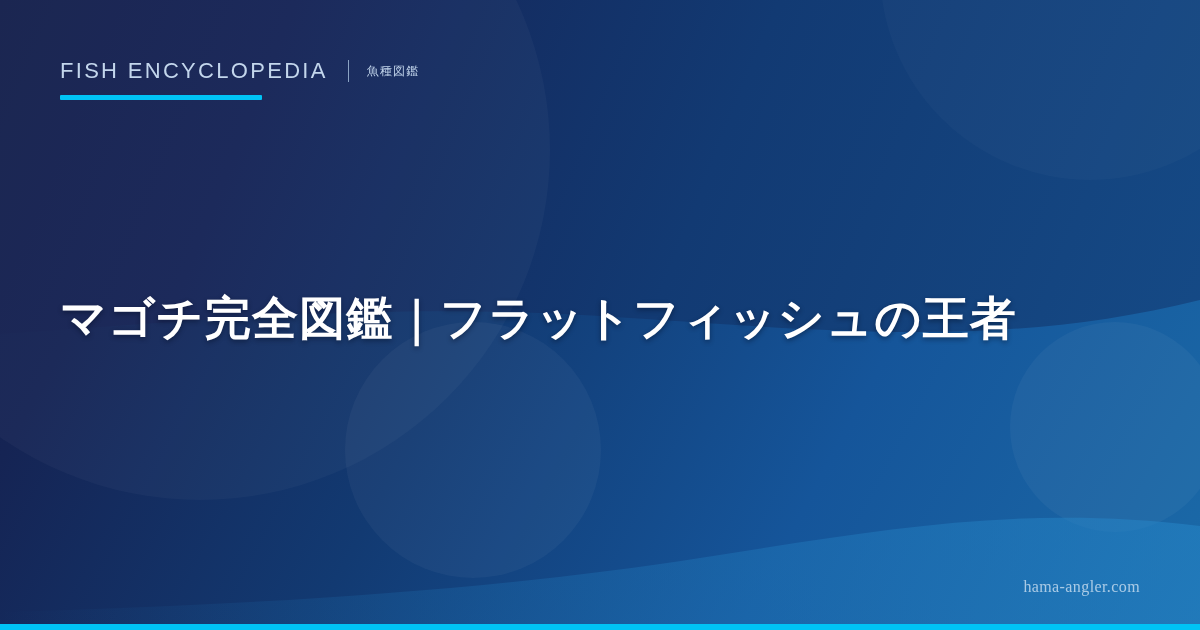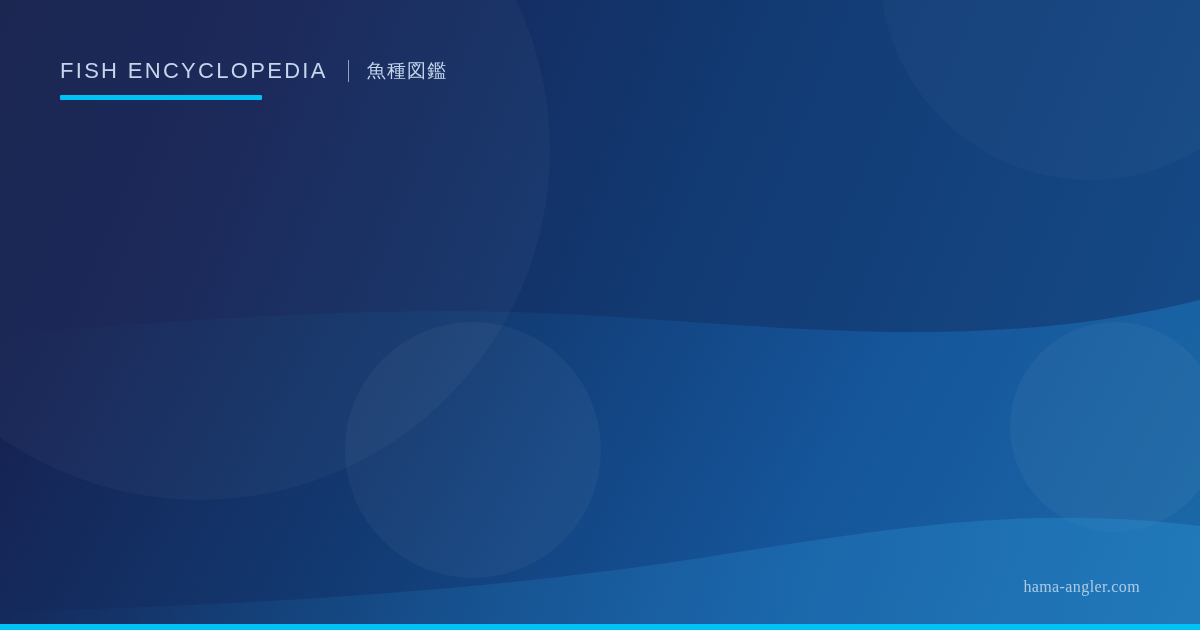--- a/index.html
+++ b/index.html
@@ -104,21 +104,21 @@
   }
   .eyebrow-sep {
     display: inline-block;
     width: 1px;
     height: 22px;
     background: #9fb9d6;
     margin: 0 18px 0 20px;
     opacity: 0.85;
   }
   .eyebrow-ja {
-    font-size: 19px;
+    font-size: 12px;
     letter-spacing: 1.2px;
     color: #c3d6ec;
     font-weight: 400;
   }
 
   .accent-bar {
     position: absolute;
     left: 60px;
     top: 95px;
     width: 202px;
@@ -177,18 +177,19 @@
   <div class="content">
 
     <div class="eyebrow">
       <span class="eyebrow-en">FISH ENCYCLOPEDIA</span>
       <span class="eyebrow-sep"></span>
       <span class="eyebrow-ja">魚種図鑑</span>
     </div>
 
     <div class="accent-bar"></div>
 
+    <h1 class="title">マゴチ完全図鑑｜フラットフィッシュの王者</h1>
 
     <div class="site-url">hama-angler.com</div>
 
     <div class="bottom-bar"></div>
   </div>
 </div>
 
 </body></html>

